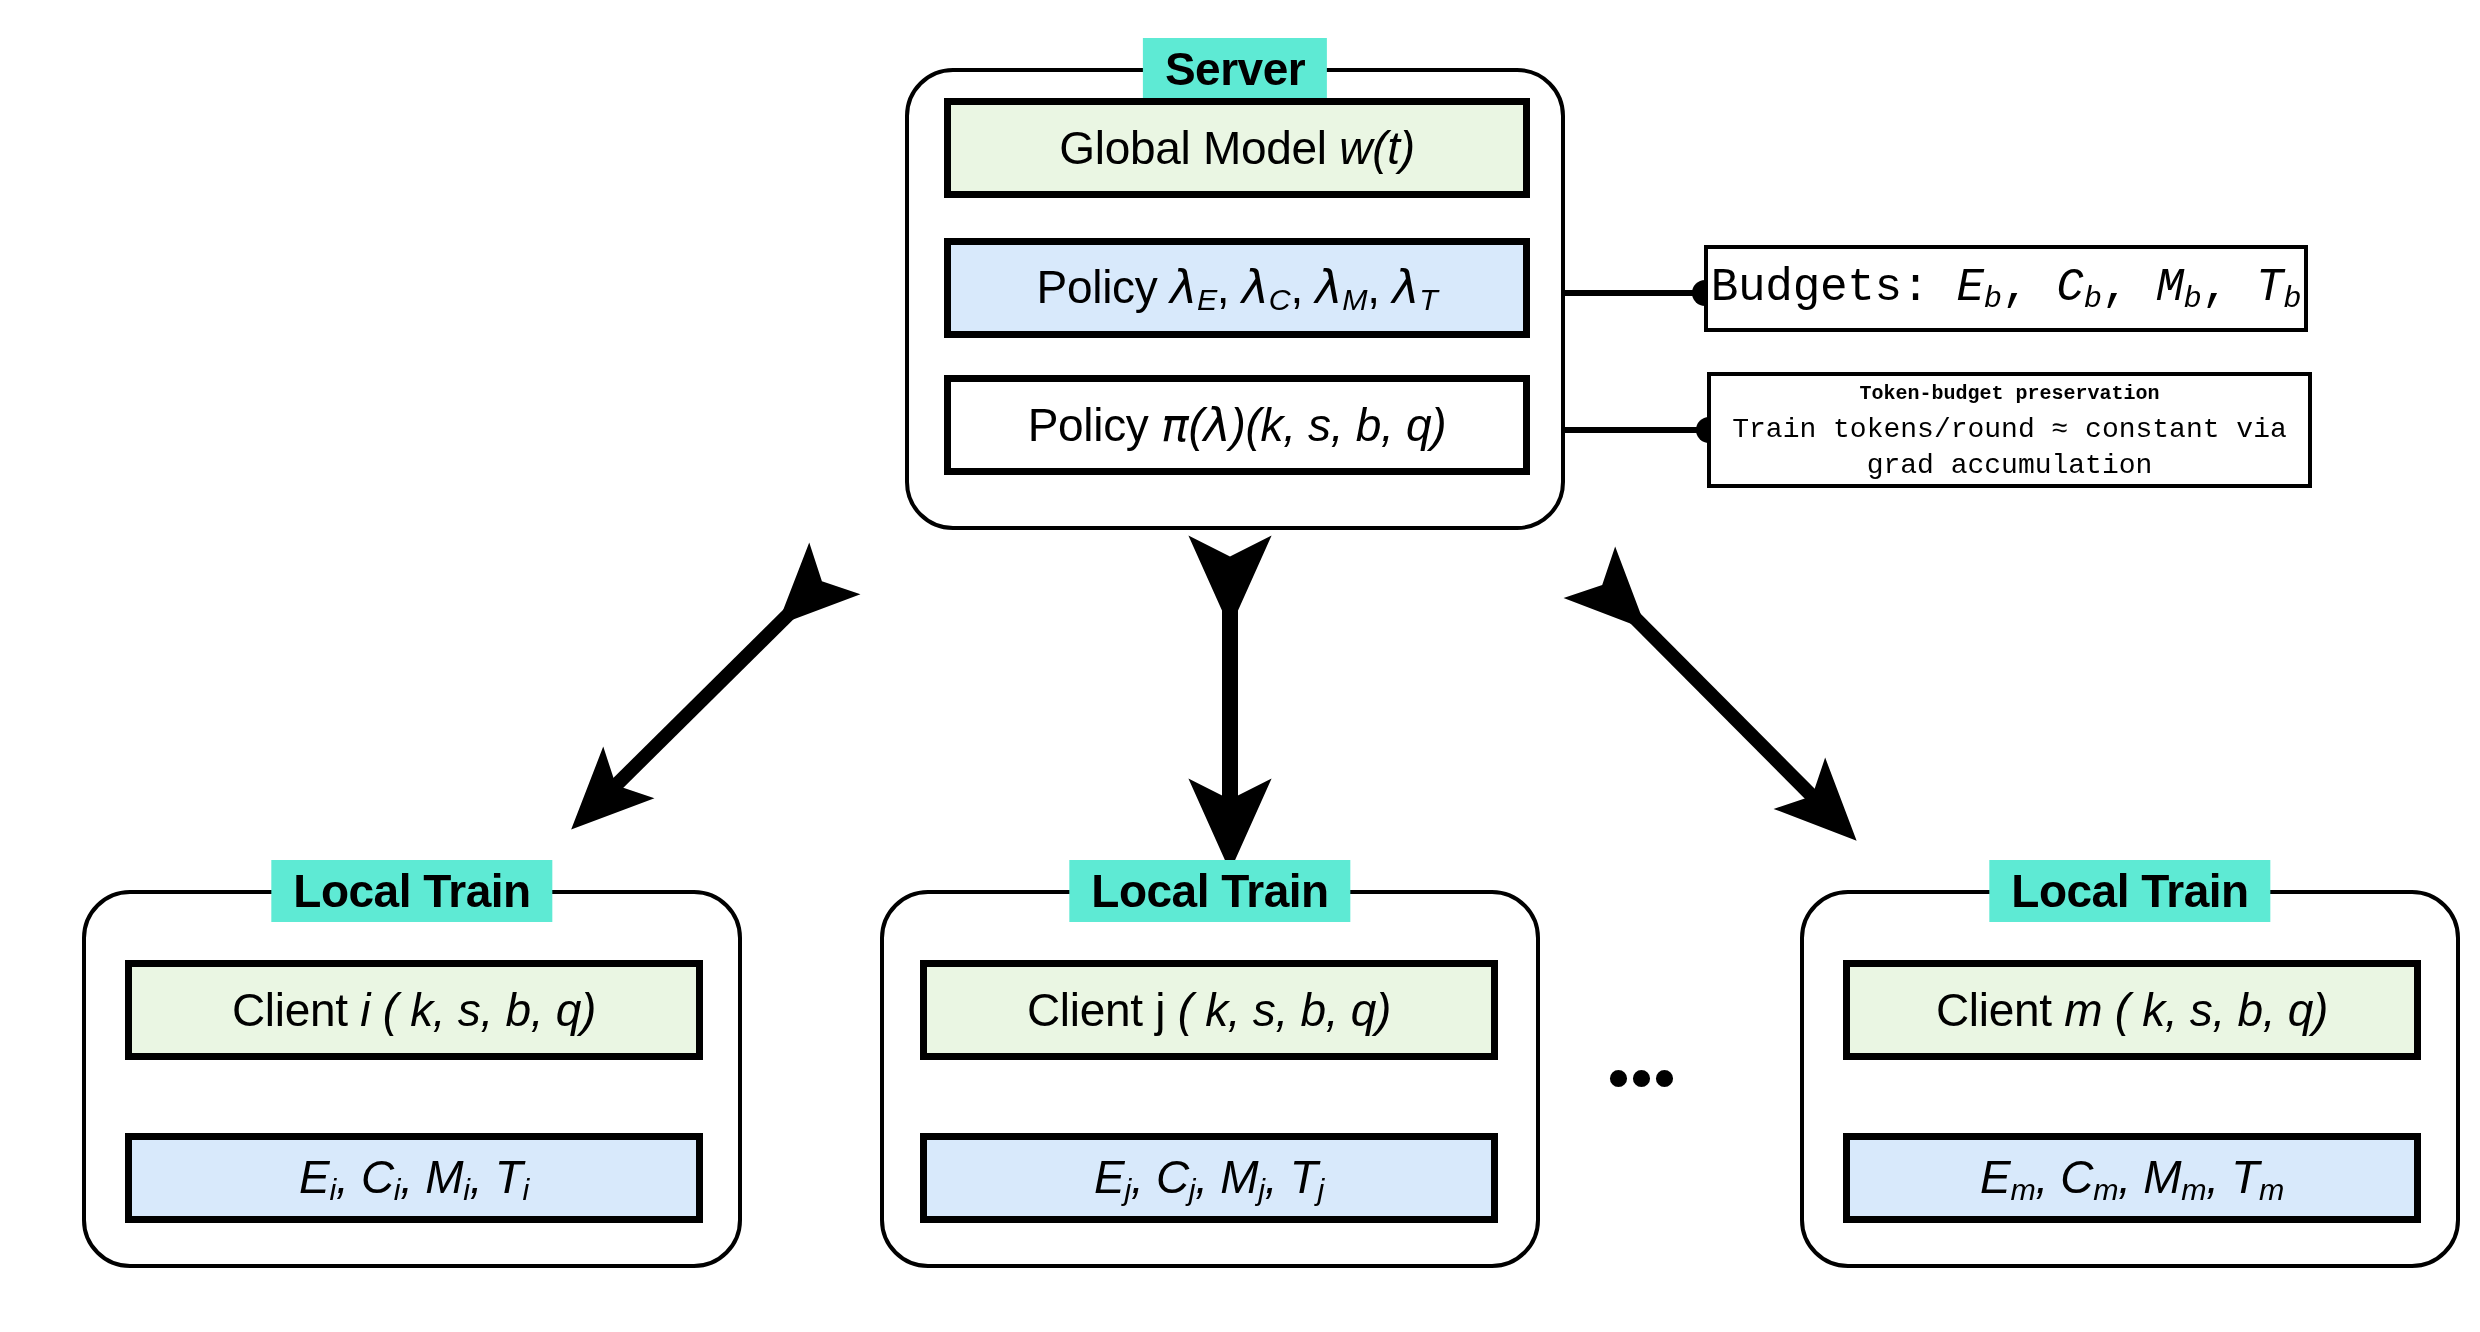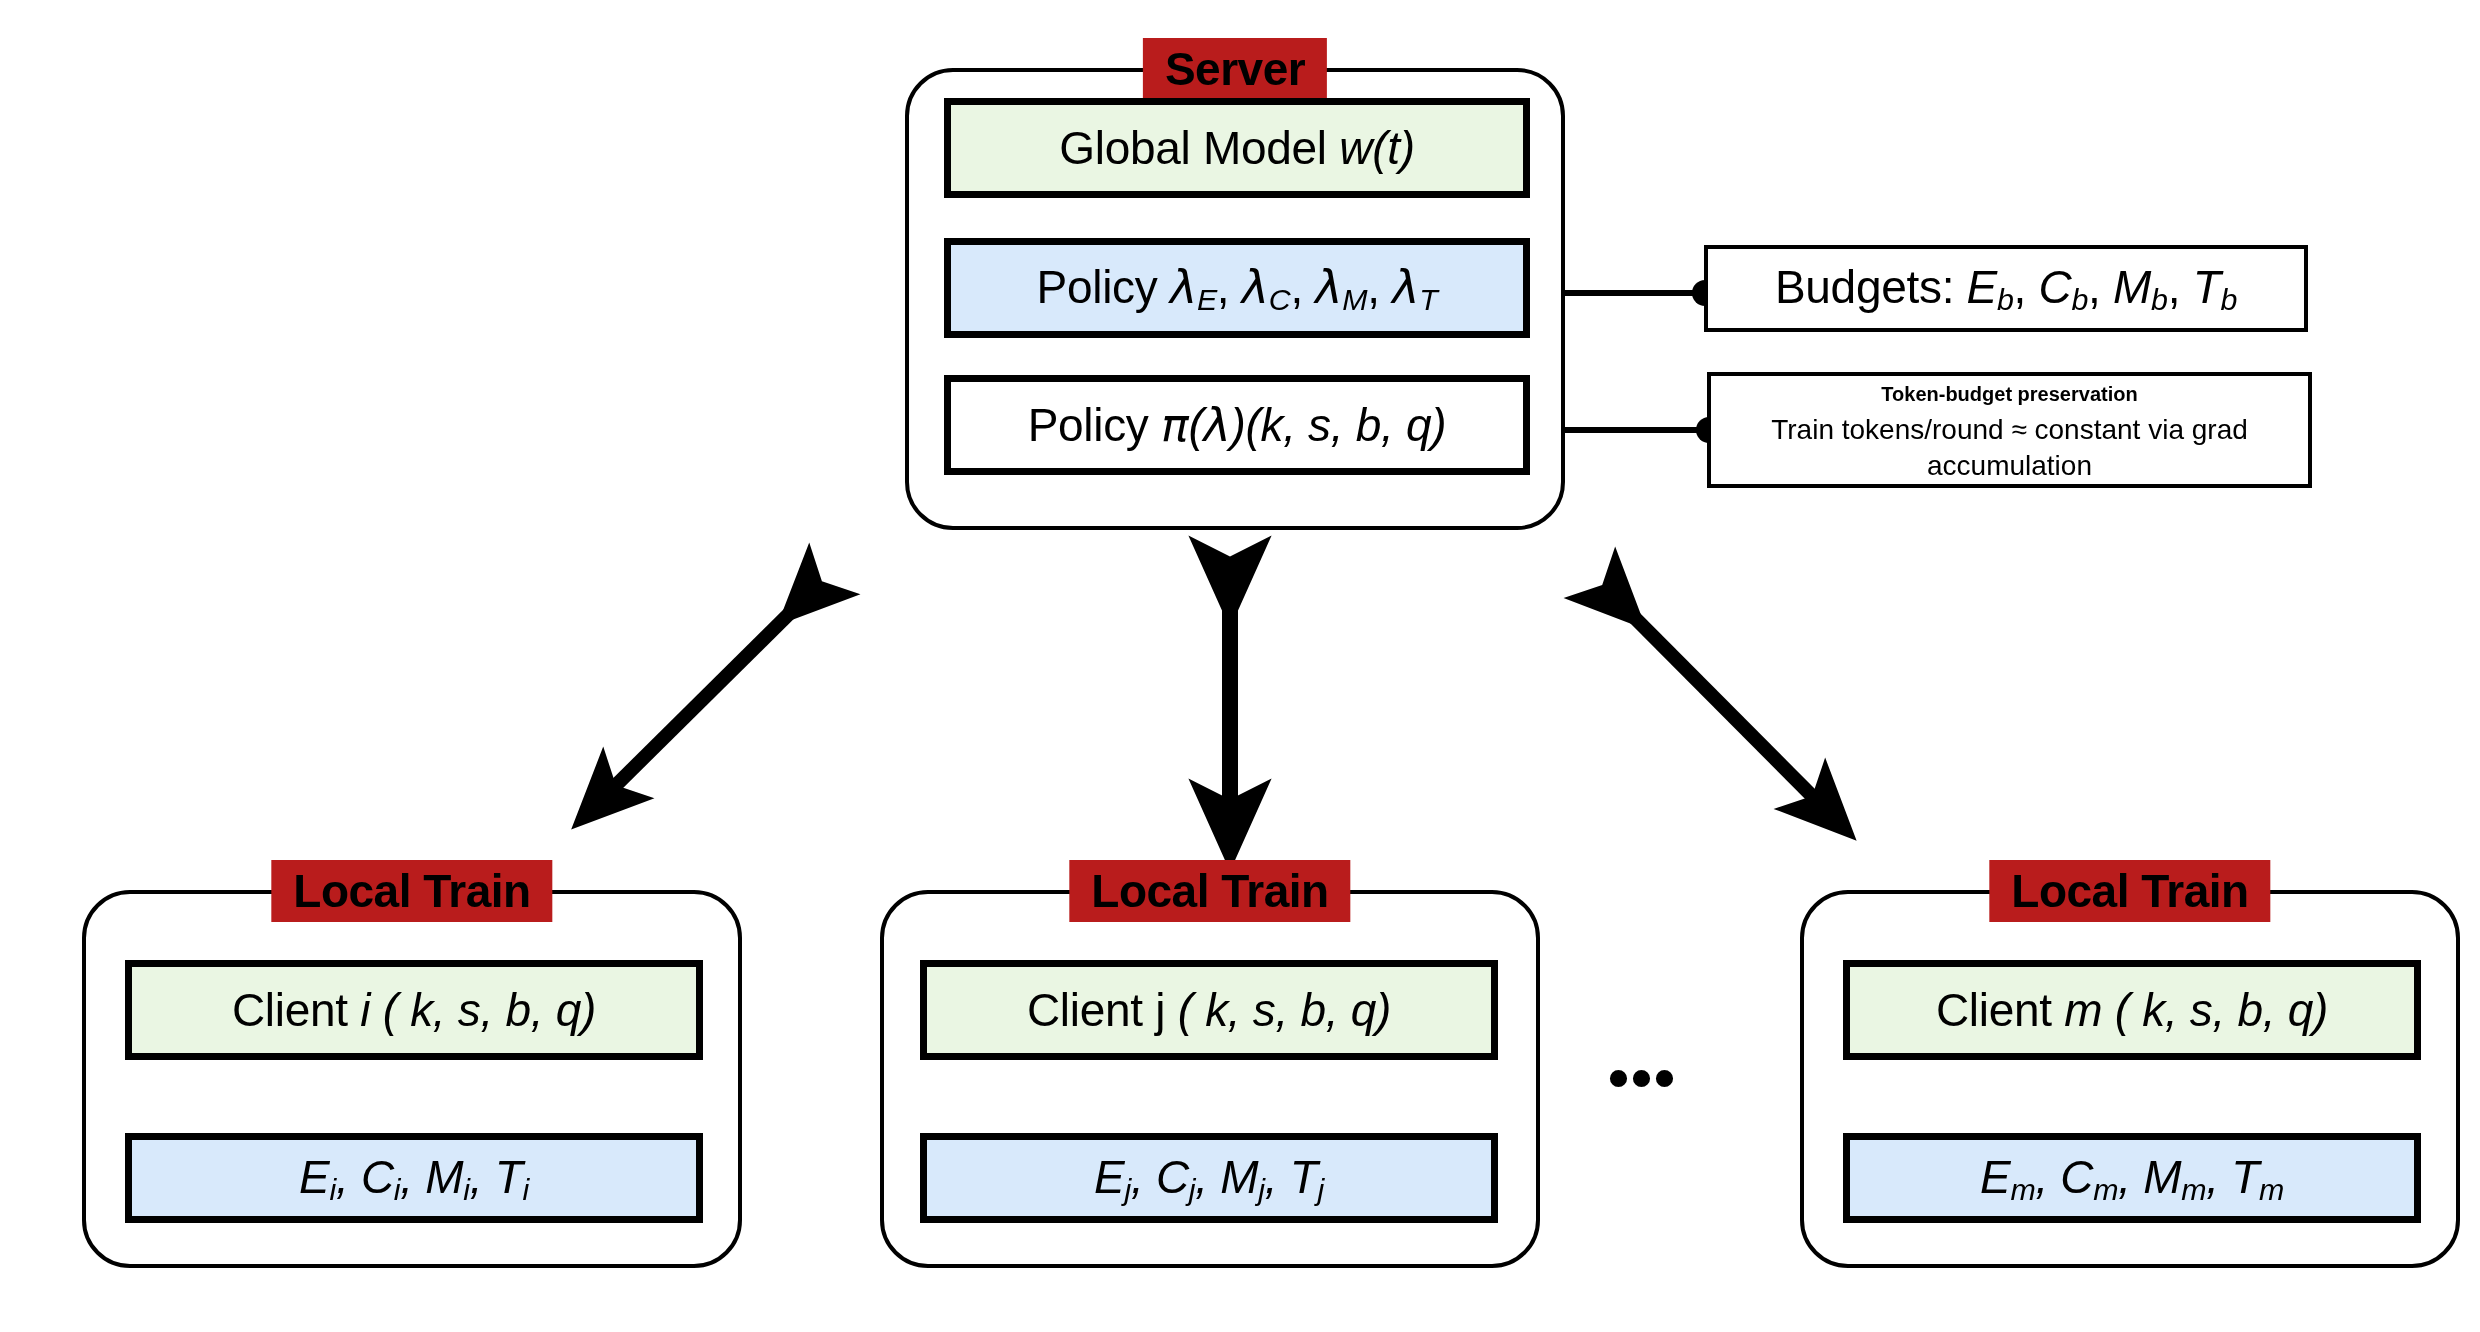--- a/index.html
+++ b/index.html
@@ -19,21 +19,21 @@
     border:4px solid #000;
     border-radius:48px;
     background:#fff;
     box-sizing:border-box;
   }
   .group-title{
     position:absolute;
     top:-34px;
     left:50%;
     transform:translateX(-50%);
-    background:#b91c1c;
+    background:#5eead4;
     padding:0 22px;
     font-weight:bold;
     font-size:46px;
     line-height:62px;
     white-space:nowrap;
     letter-spacing:-0.5px;
     text-align:center;
   }
 
   
@@ -56,20 +56,21 @@
   .note{
     position:absolute;
     border:4px solid #000;
     box-sizing:border-box;
     background:#fff;
     display:flex;
     flex-direction:column;
     align-items:center;
     justify-content:center;
     text-align:center;
+    font-family:Liberation Mono, monospace;
   }
   .note-big{font-size:46px;white-space:nowrap;letter-spacing:-0.3px;}
   .note-head{font-size:20px;font-weight:bold;line-height:36px;}
   .note-body{font-size:28px;line-height:36px;padding:0 18px;}
 
   
   .conn{position:absolute;height:6px;background:#000;}
   .dot{position:absolute;width:26px;height:26px;border-radius:50%;background:#000;}
 
   

